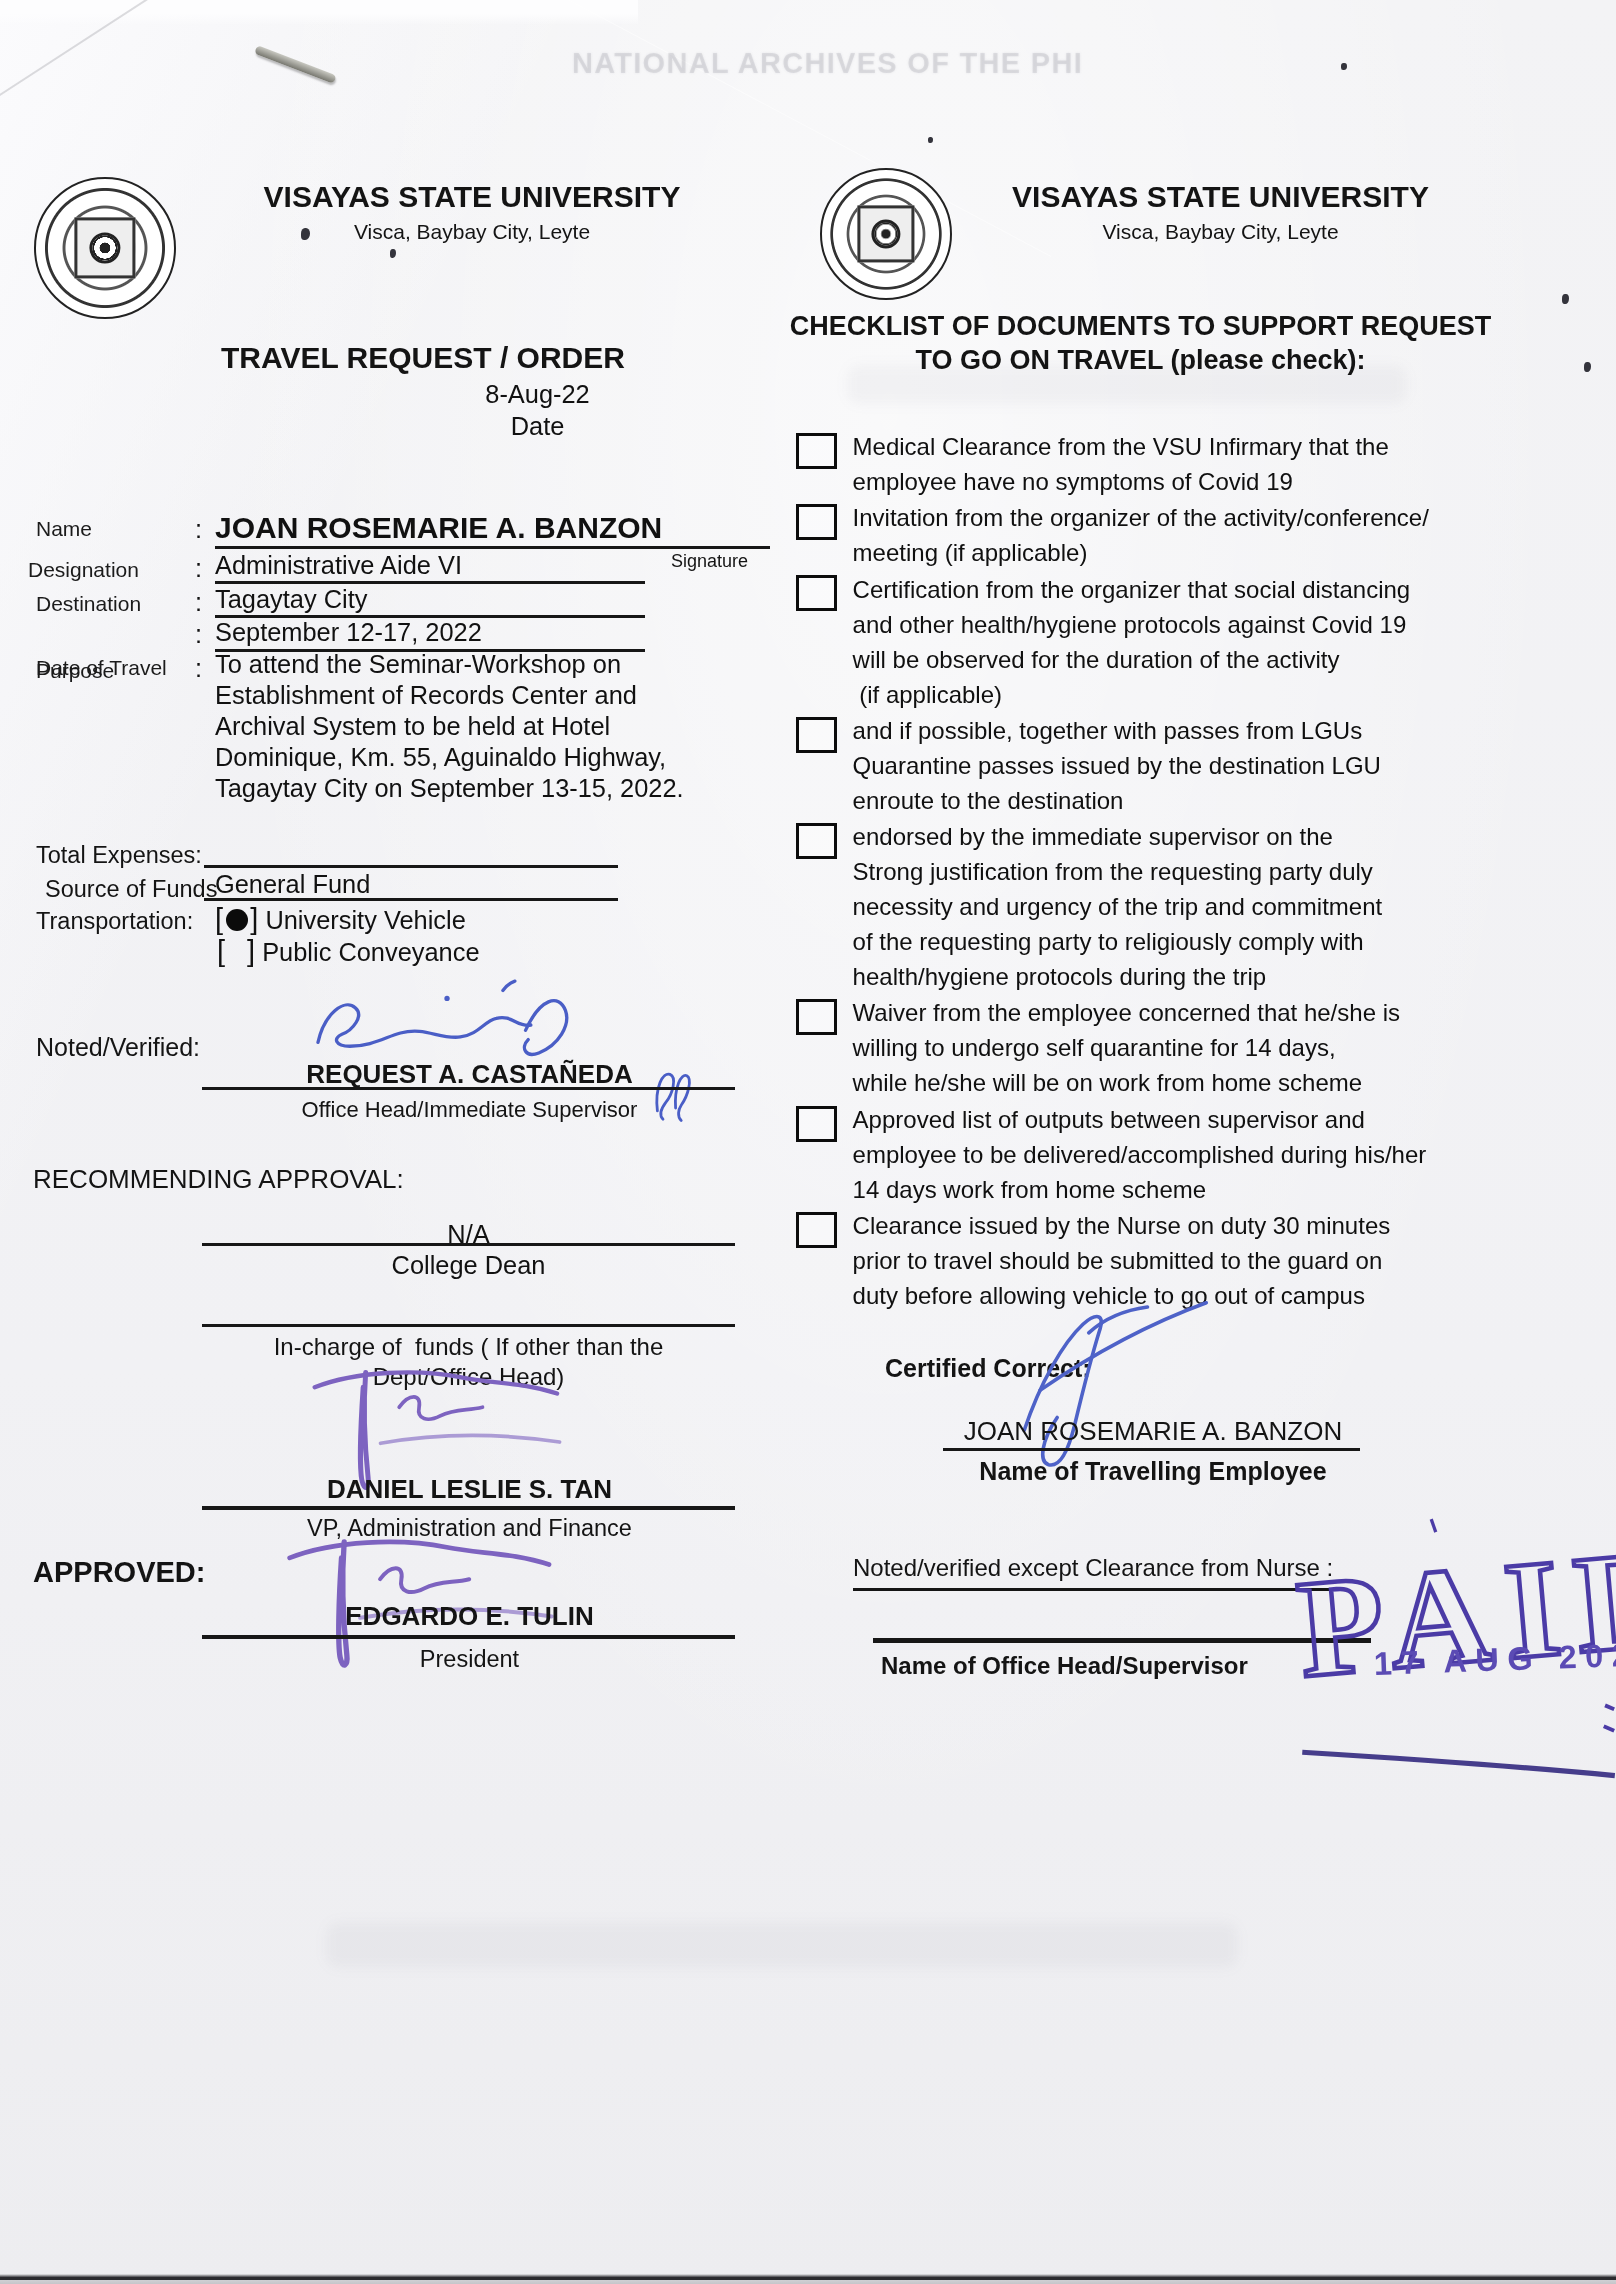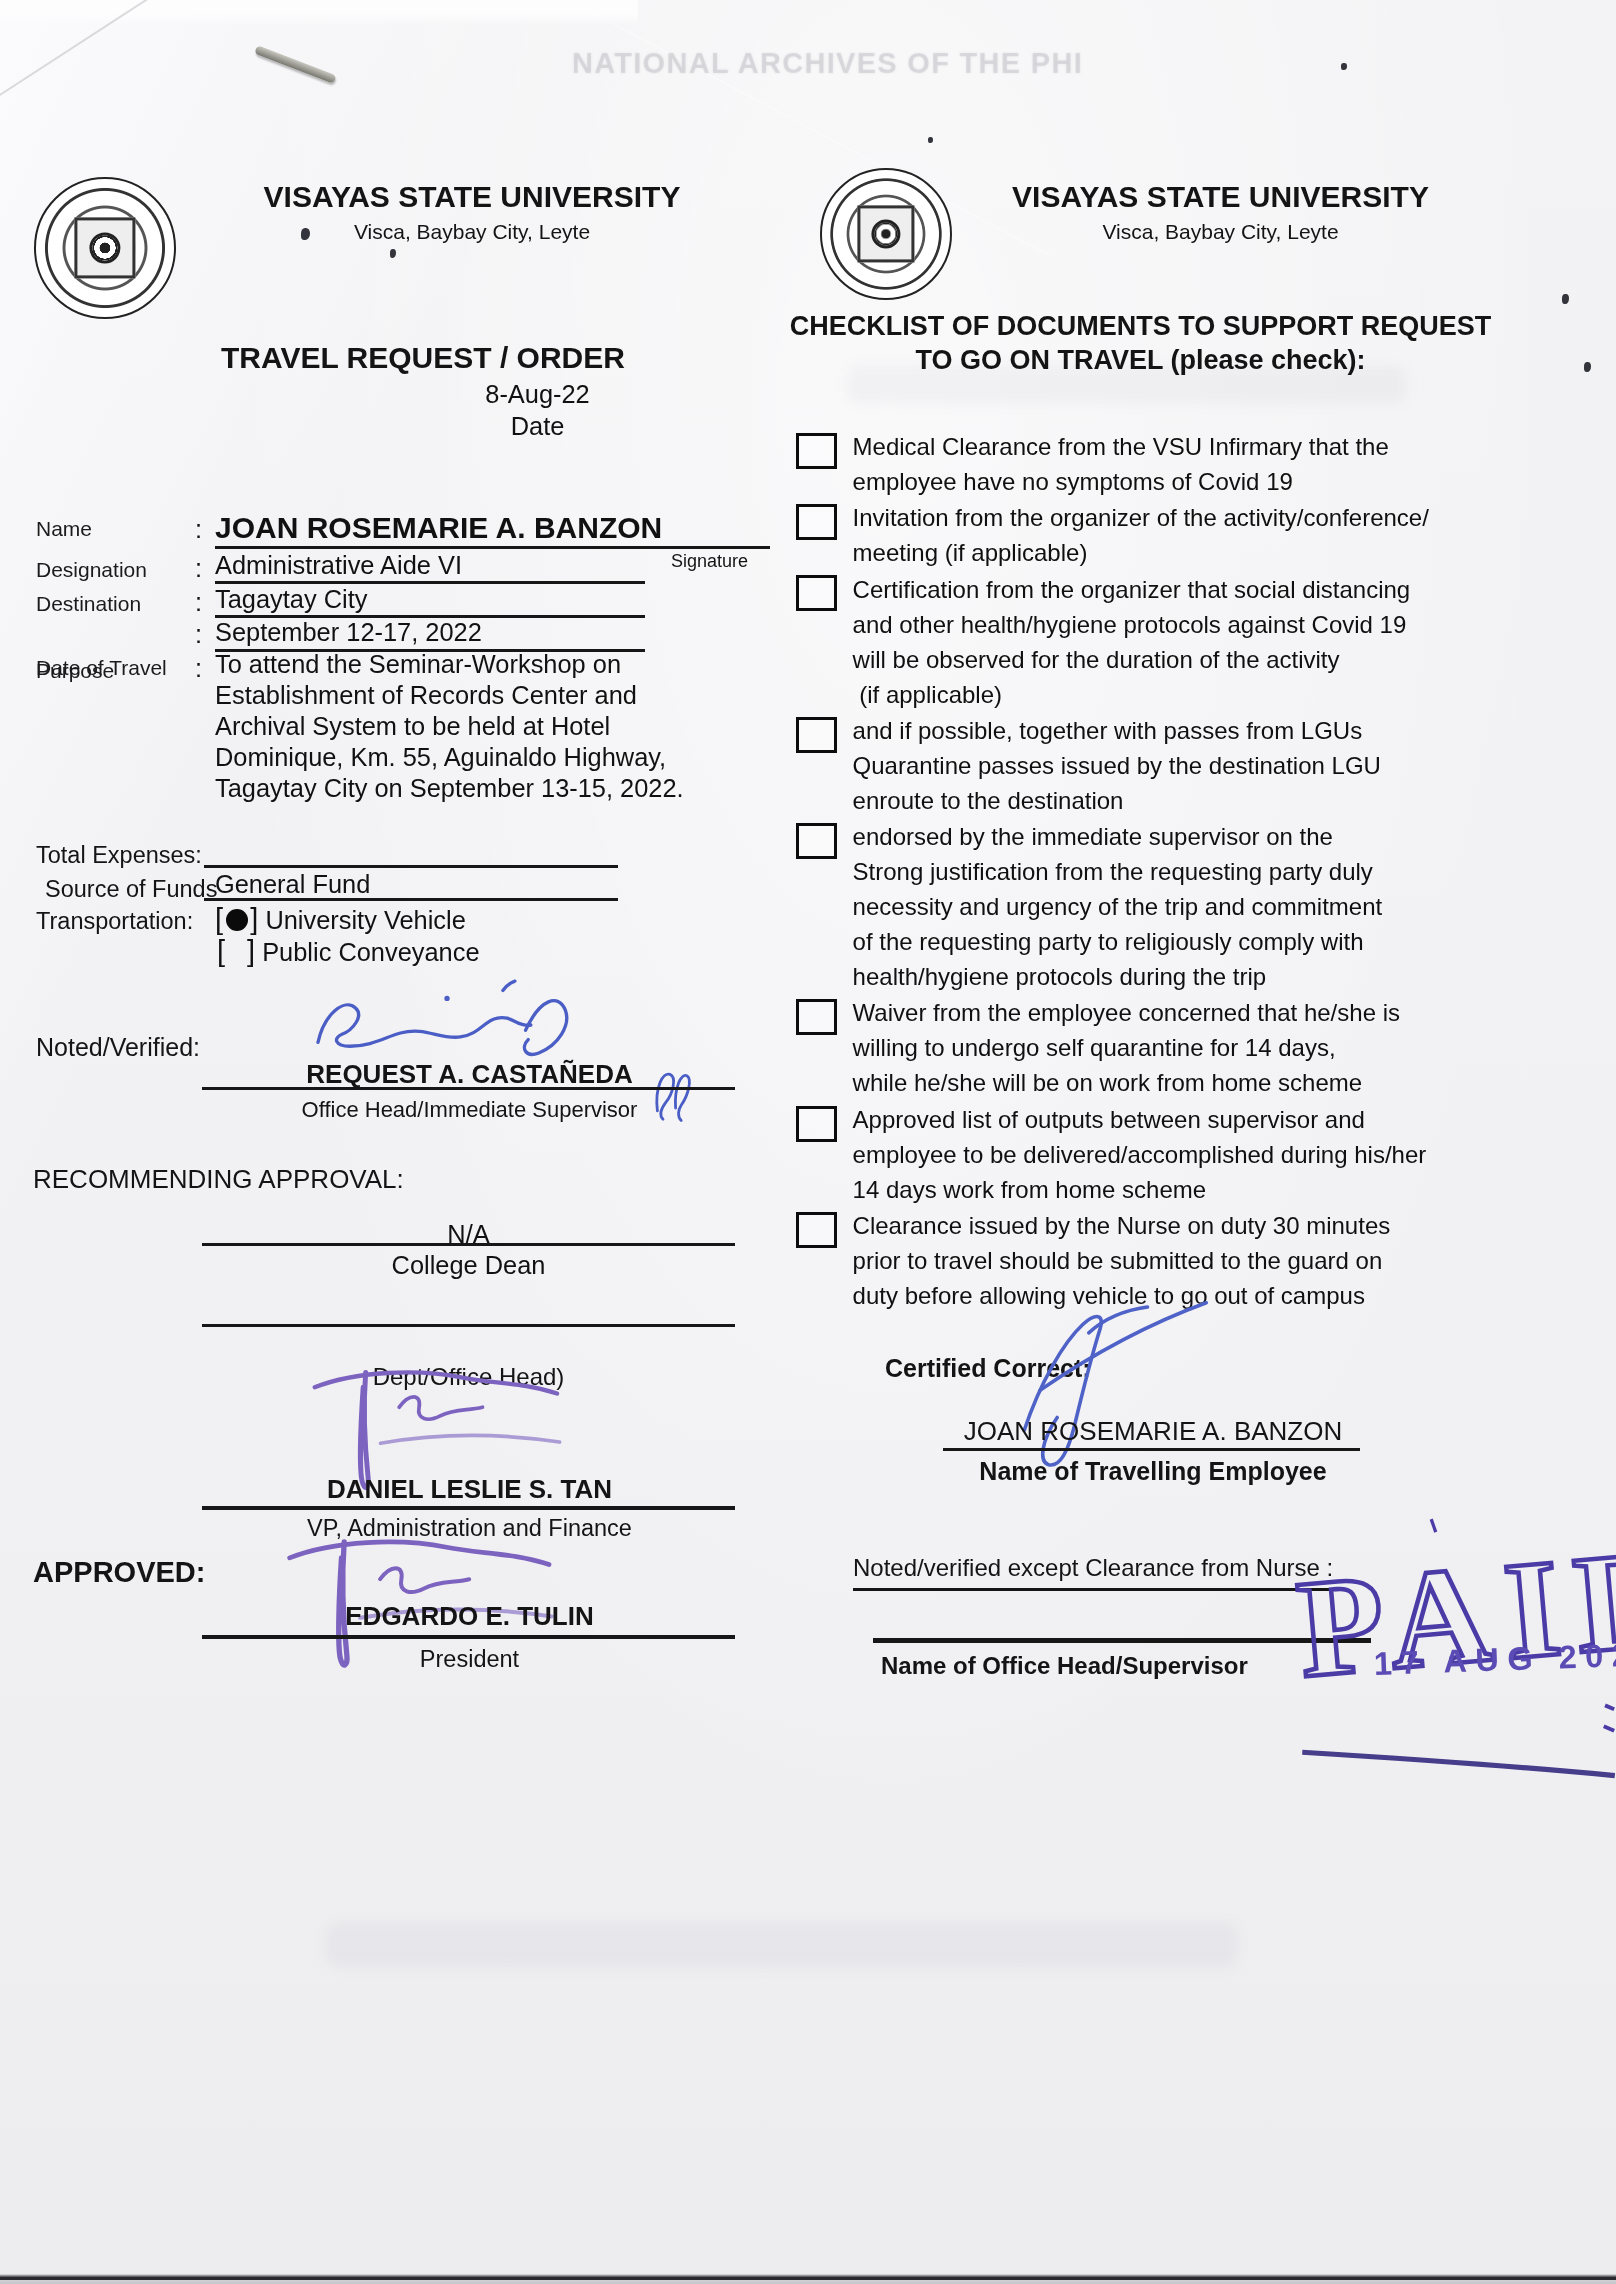--- a/index.html
+++ b/index.html
@@ -86,21 +86,21 @@
 
   <div class="abs ctr val" style="left:456px;top:380px;width:163px;">8-Aug-22</div>
   <div class="abs ctr val" style="left:456px;top:412px;width:163px;">Date</div>
 
   <div class="abs lbl" style="left:36px;top:517px;">Name</div>
   <div class="abs val" style="left:195px;top:515px;">:</div>
   <div class="abs val b" style="left:215px;top:511px;font-size:30px;">JOAN ROSEMARIE A. BANZON</div>
   <div class="uline" style="left:215px;top:546px;width:555px;height:3.3px;"></div>
   <div class="abs" style="left:671px;top:551px;font-size:18px;">Signature</div>
 
-  <div class="abs lbl" style="left:36px;top:558px;">Designation</div>
+  <div class="abs lbl" style="left:28px;top:558px;">Designation</div>
   <div class="abs val" style="left:195px;top:554px;">:</div>
   <div class="abs val" style="left:215px;top:551px;">Administrative Aide VI</div>
   <div class="uline" style="left:215px;top:581px;width:430px;"></div>
 
   <div class="abs lbl" style="left:36px;top:592px;">Destination</div>
   <div class="abs val" style="left:195px;top:588px;">:</div>
   <div class="abs val" style="left:215px;top:585px;">Tagaytay City</div>
   <div class="uline" style="left:215px;top:615px;width:430px;"></div>
 
   <div class="abs lbl" style="left:36px;top:656px;">Date of Travel</div>
@@ -145,20 +145,21 @@
   </svg>
   <div class="uline" style="left:202px;top:1087px;width:533px;height:3.3px;"></div>
   <div class="abs ctr" style="left:274px;top:1097px;width:391px;font-size:22px;">Office Head/Immediate Supervisor</div>
 
   <div class="abs" style="left:33px;top:1164px;font-size:26px;">RECOMMENDING APPROVAL:</div>
   <div class="abs ctr val" style="left:202px;top:1220px;width:533px;">N/A</div>
   <div class="uline" style="left:202px;top:1243px;width:533px;height:3.3px;"></div>
   <div class="abs ctr val" style="left:202px;top:1251px;width:533px;">College Dean</div>
 
   <div class="uline" style="left:202px;top:1324px;width:533px;height:3.3px;"></div>
+  <div class="abs ctr" style="left:202px;top:1333px;width:533px;font-size:24px;white-space:pre-wrap;">In-charge of  funds ( If other than the</div>
   <div class="abs ctr" style="left:202px;top:1363px;width:533px;font-size:24px;">Dept/Office Head)</div>
 
   <svg class="sig" style="left:306px;top:1350px;" width="261" height="143" viewBox="0 0 420 230">
     <g fill="none" stroke="#7d63c0" stroke-linecap="round">
       <path d="M14 60 C80 34 180 30 250 44 C300 54 350 52 404 70" stroke-width="7"></path>
       <path d="M96 36 C92 90 94 150 100 206 C102 222 94 228 90 210 C86 190 88 120 92 60" stroke-width="8"></path>
       <path d="M150 92 C166 70 186 70 182 92 C178 112 196 116 216 106 C240 94 260 98 284 92" stroke-width="6"></path>
       <path d="M120 150 C200 136 300 132 408 148" stroke-width="6" opacity="0.6"></path>
     </g>
   </svg>

